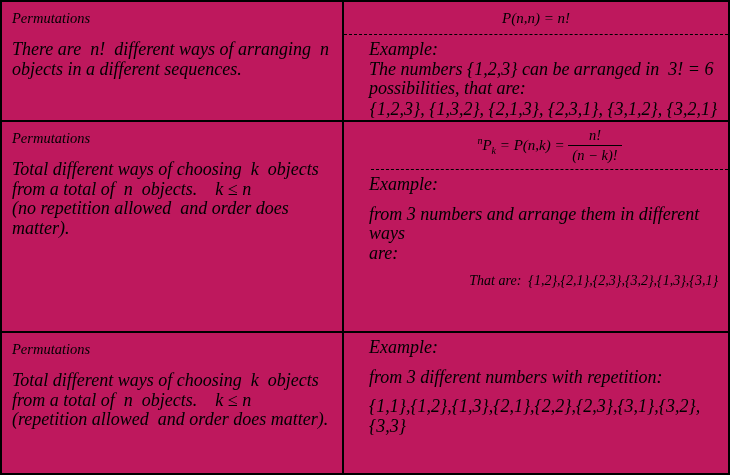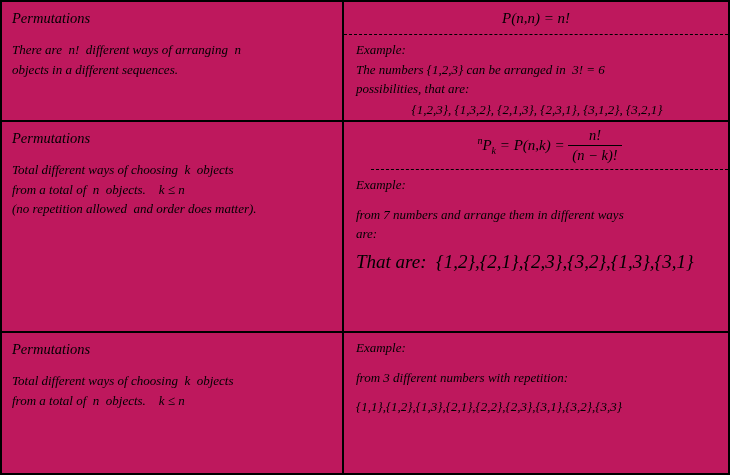--- a/index.html
+++ b/index.html
@@ -12,35 +12,35 @@
     grid-template-rows: 120px 211px 1fr;
     font-family: "Liberation Serif", "DejaVu Serif", serif;
     font-style: italic;
     color: #000;
   }
   .cell { box-sizing: border-box; overflow: hidden; }
   .cell.left  { border-right: 2px solid #000; padding: 8px 10px 0 10px; }
   .cell.hline { border-bottom: 2px solid #000; }
   .title { font-size: 14.5px; margin-bottom: 13px; }
   .t { white-space: pre-wrap; }
-  .line { font-size: 13px; line-height: 19.5px; white-space: pre-wrap; }
+  .line { font-size: 18px; line-height: 19.5px; white-space: pre-wrap; }
   .rcell { display: flex; flex-direction: column; }
   .formula-box {
     box-sizing: border-box;
     border-bottom: 1px dashed #000;
     display: flex; align-items: center; justify-content: center;
     font-size: 15px; flex: 0 0 auto;
   }
   .fb1 { height: 33px; text-align: center; }
   .fb2 { height: 48px; margin-left: 27px; }
   .fb3 { height: 36px; }
-  .example { padding: 5px 10px 0 12px; }
+  .example { padding: 5px 10px 0 25px; }
   .gap8  { height: 8px; }
   .gap10 { height: 10px; }
-  .center-line { text-align: left; font-size: 19px; line-height: 20px; }
+  .center-line { text-align: right; font-size: 14px; line-height: 20px; }
   .fline { display: flex; align-items: center; justify-content: center; font-size: 15px; }
   .frac { display: inline-block; text-align: center; line-height: 1.15; font-size: 14.5px; }
   .frac .num { display: block; border-bottom: 1px solid #000; padding: 0 4px 1px 4px; }
   .frac .den { display: block; padding: 1px 4px 0 4px; }
   sup { font-size: 10px; }
   sub { font-size: 10px; }
   .sets-centered { text-align: center; margin-top: 1px; }
   .mt6 { margin-top: 10px; }
 </style>
 </head>
@@ -77,31 +77,32 @@
     <div class="formula-box fb2">
         <span><sup>n</sup><span class="t">P</span><sub>k</sub><span class="t"> = P(n,k) = </span></span>
         <span class="frac">
           <span class="num t">n!</span>
           <span class="den t">(n − k)!</span>
         </span>
       </div>
     <div class="example">
       <div class="line">Example:</div>
       <div class="gap10"></div>
-      <div class="line">from 7 numbers and arrange them in different ways</div>
+      <div class="line">from 3 numbers and arrange them in different ways</div>
       <div class="line">are:</div>
       <div class="gap8"></div>
       <div class="center-line"><span class="t">That are:  </span><span class="t">{1,2},{2,1},{2,3},{3,2},{1,3},{3,1}</span></div>
     </div>
   </div>
 
   <div class="cell left">
     <div class="title t">Permutations</div>
     <div class="line">Total different ways of choosing  k  objects</div>
     <div class="line">from a total of  n  objects.    k ≤ n</div>
+    <div class="line">(repetition allowed  and order does matter).</div>
   </div>
 
   <div class="cell rcell">
     <div class="example">
       <div class="line">Example:</div>
       <div class="gap10"></div>
       <div class="line">from 3 different numbers with repetition:</div>
       <div class="line mt6">{1,1},{1,2},{1,3},{2,1},{2,2},{2,3},{3,1},{3,2},{3,3}</div>
     </div>
   </div>

